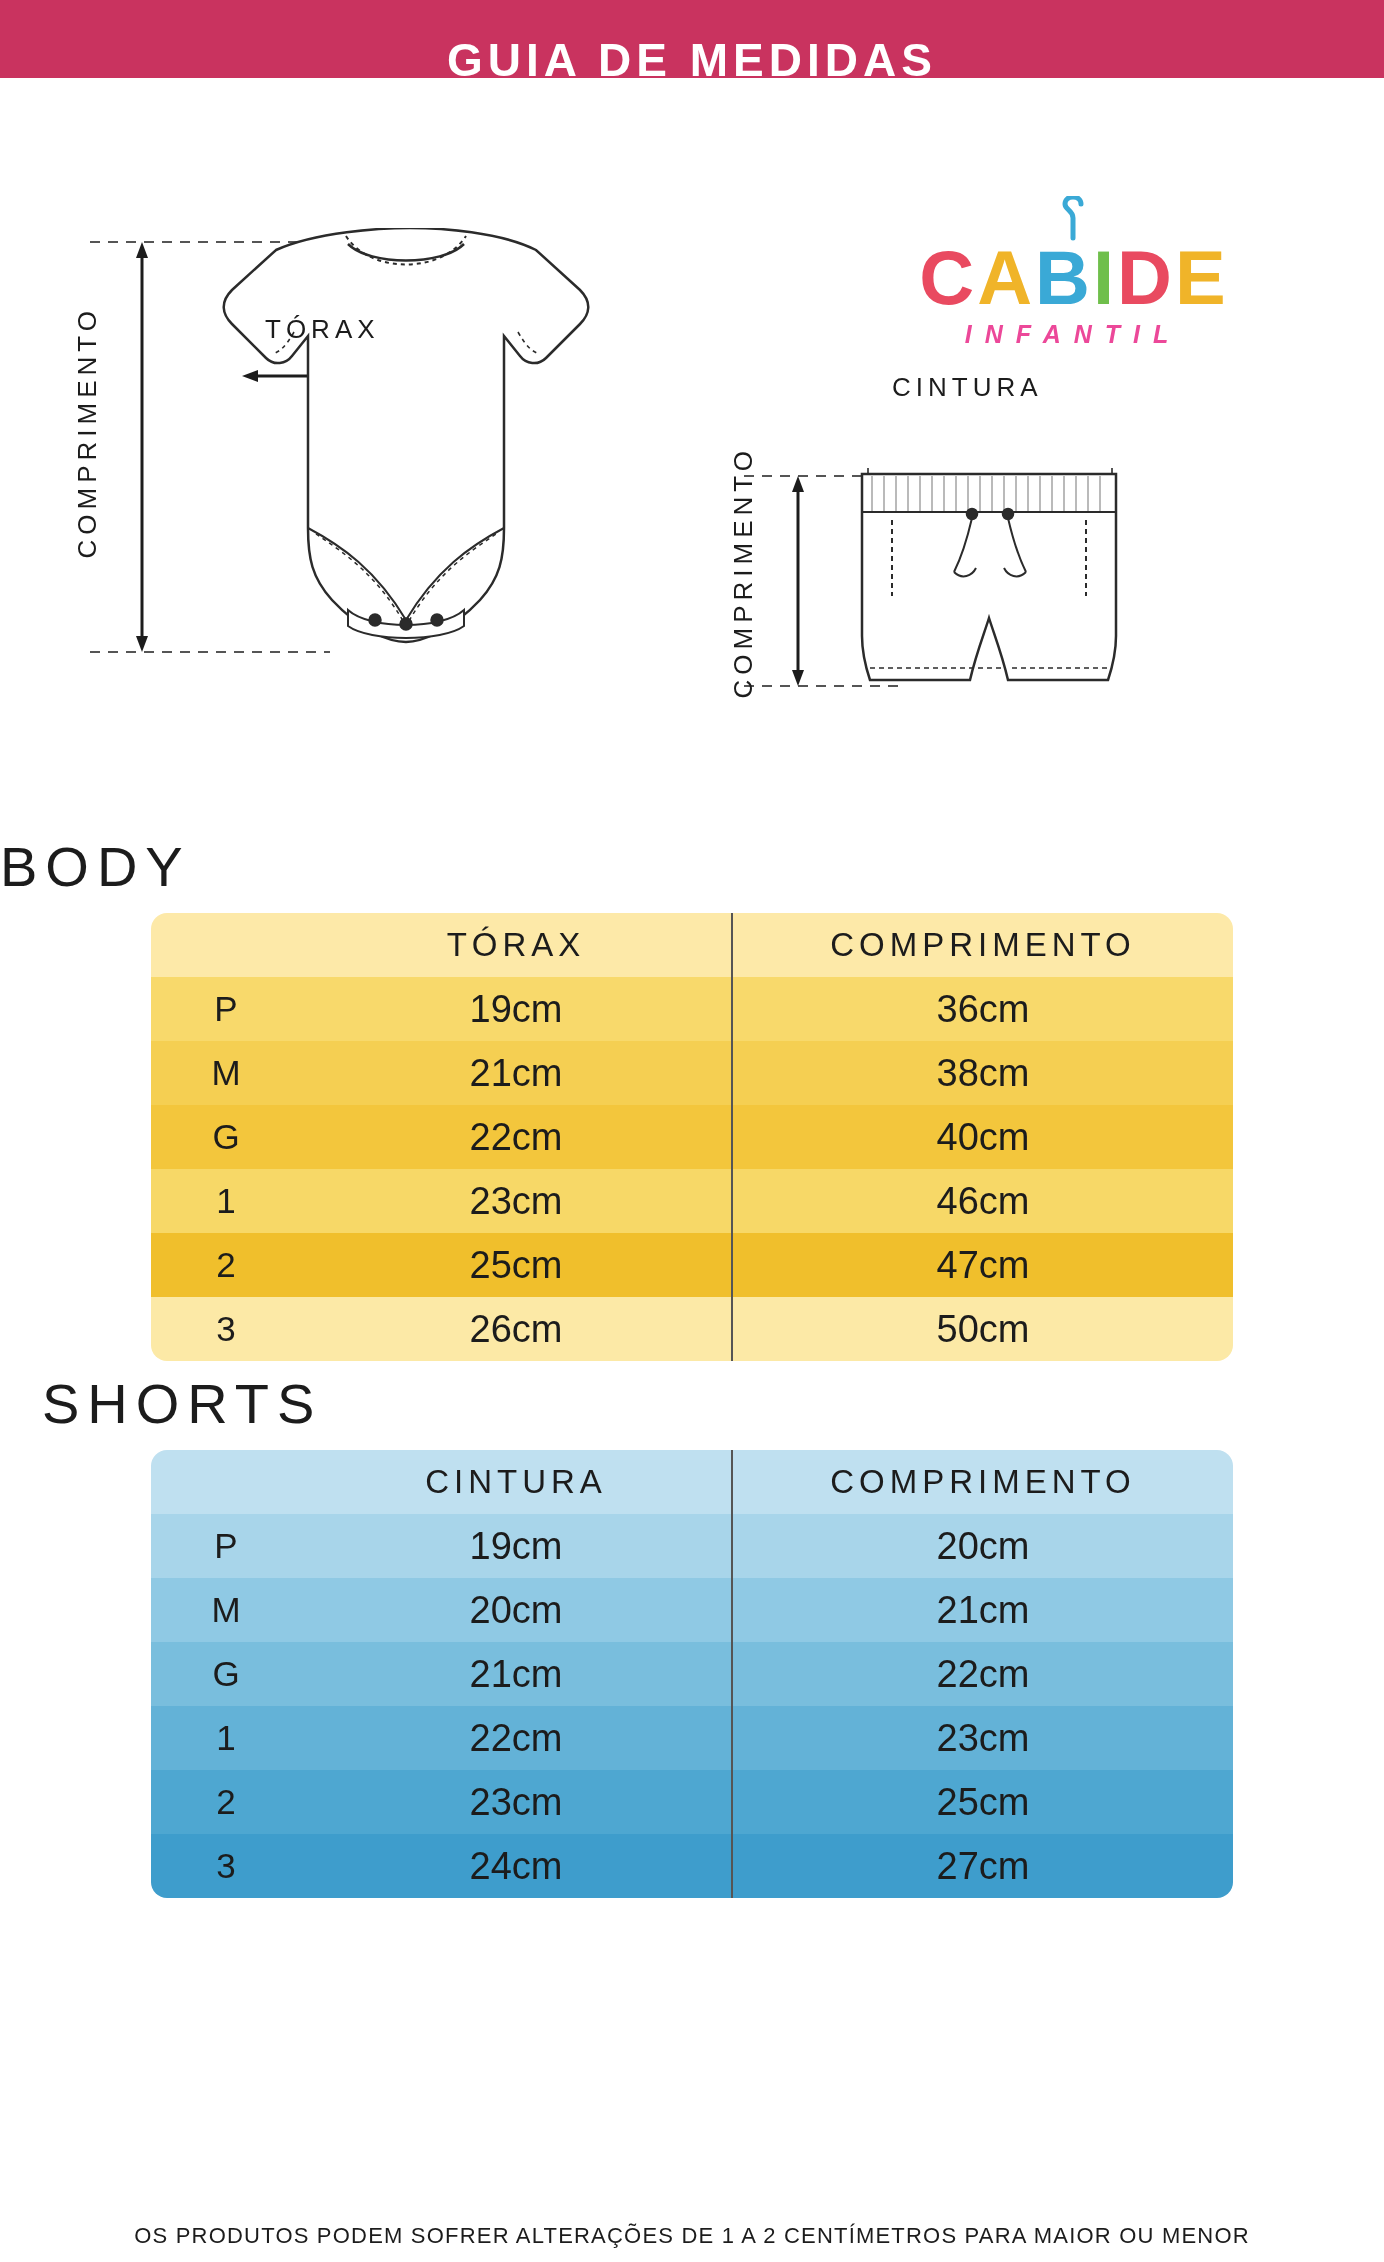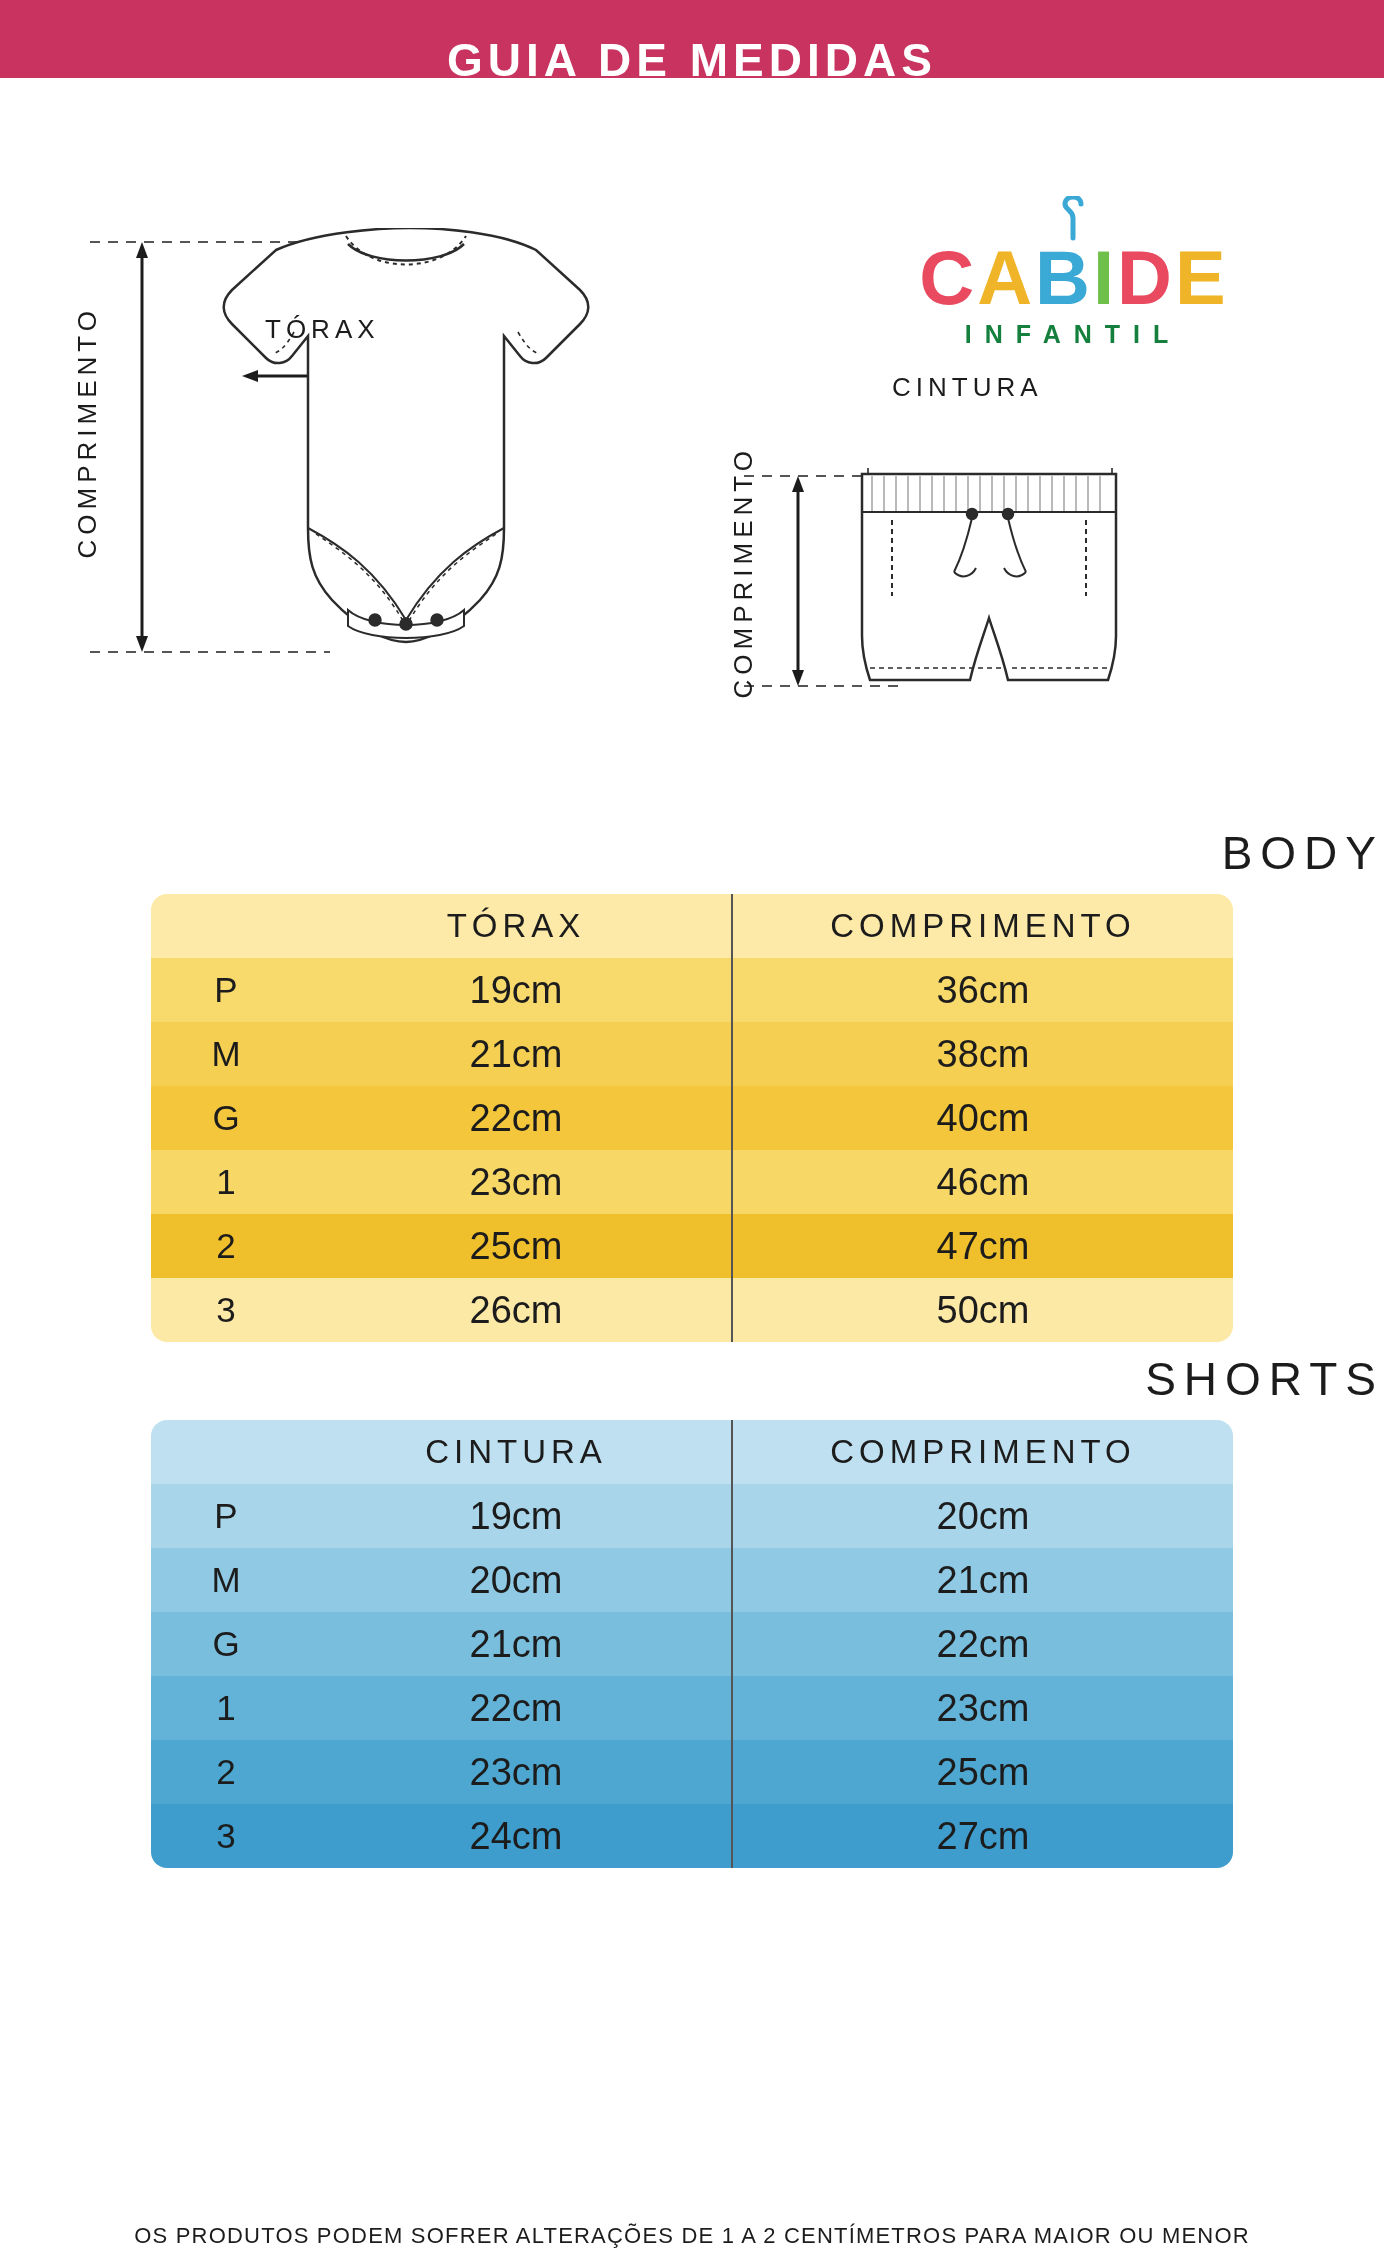--- a/index.html
+++ b/index.html
@@ -63,22 +63,23 @@
   .l-c { color: #e94a60; }
   .l-a { color: #f0b429; }
   .l-b { color: #3aa9d6; }
   .l-i { color: #6fbf4b; }
   .l-d { color: #e94a60; }
   .l-e { color: #f0b429; }
   .logo-sub {
     margin-top: 6px;
     font-size: 25px;
     letter-spacing: 13px;
-    color: #15803d;
+    color: #ec4899;
     font-weight: 600;
+    font-style: italic;
   }
 
   
   .body-illus {
     position: absolute;
     left: 80px;
     top: 150px;
     width: 660px;
     height: 440px;
   }
@@ -100,25 +101,25 @@
   }
   .hlabel {
     position: absolute;
     font-size: 26px;
     letter-spacing: 5px;
     color: #1c1c1c;
   }
 
   
   .section-title {
-    text-align: right;
-    font-size: 46px;
+    text-align: left;
+    font-size: 56px;
     letter-spacing: 8px;
     color: #1c1c1c;
-    margin: 8px 0 14px 0;
+    margin: 16px 0 14px 0;
   }
   .section-title.shorts { margin-top: 10px; padding-left: 42px; }
 
   
   .table {
     width: 1080px;
     margin: 0 auto;
     border-collapse: collapse;
     table-layout: fixed;
   }

